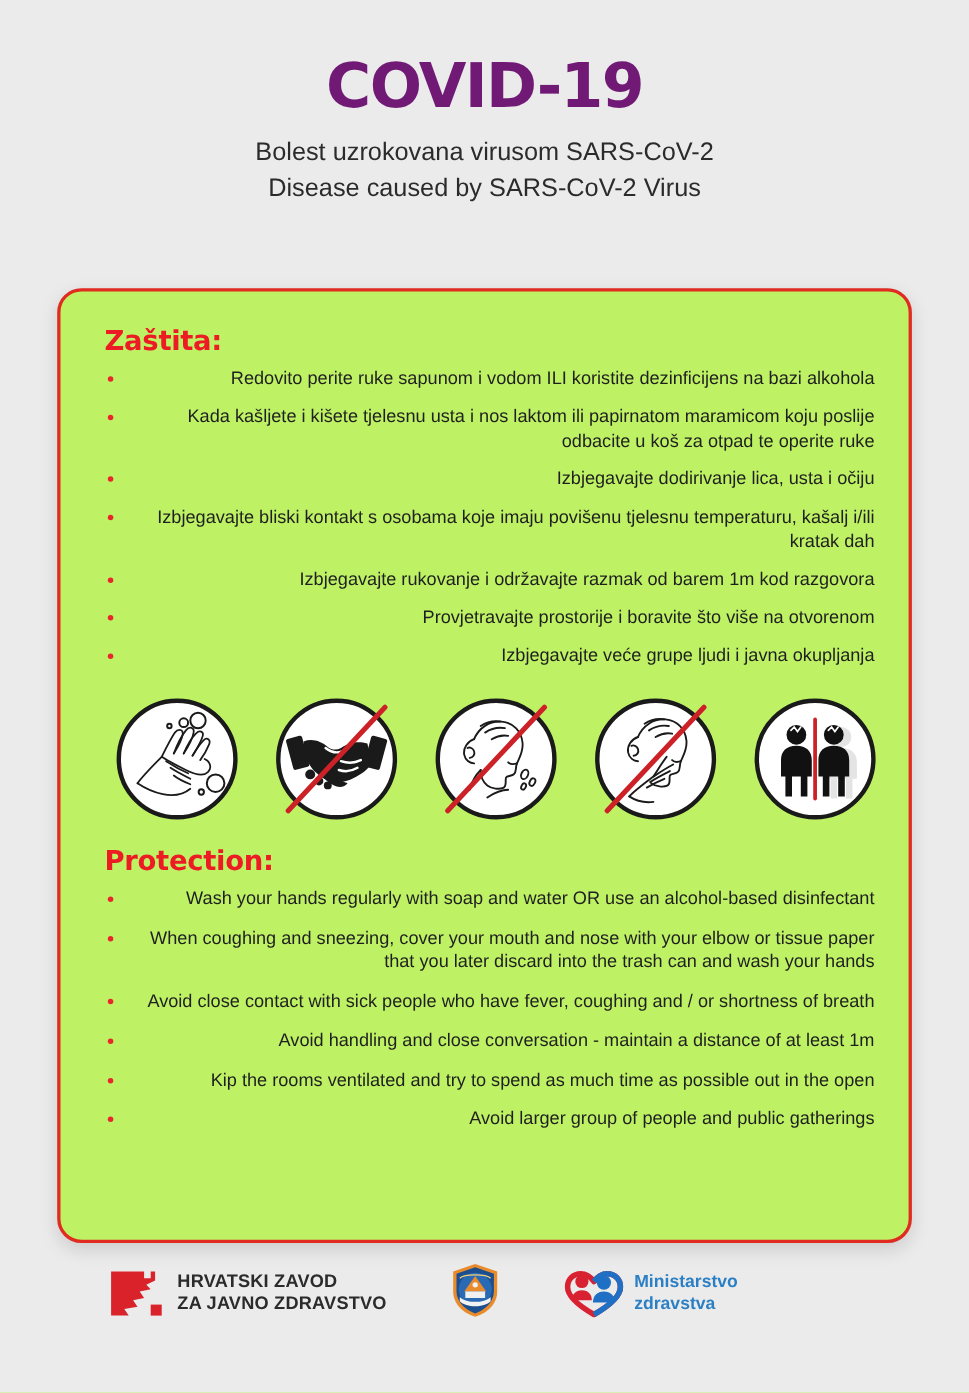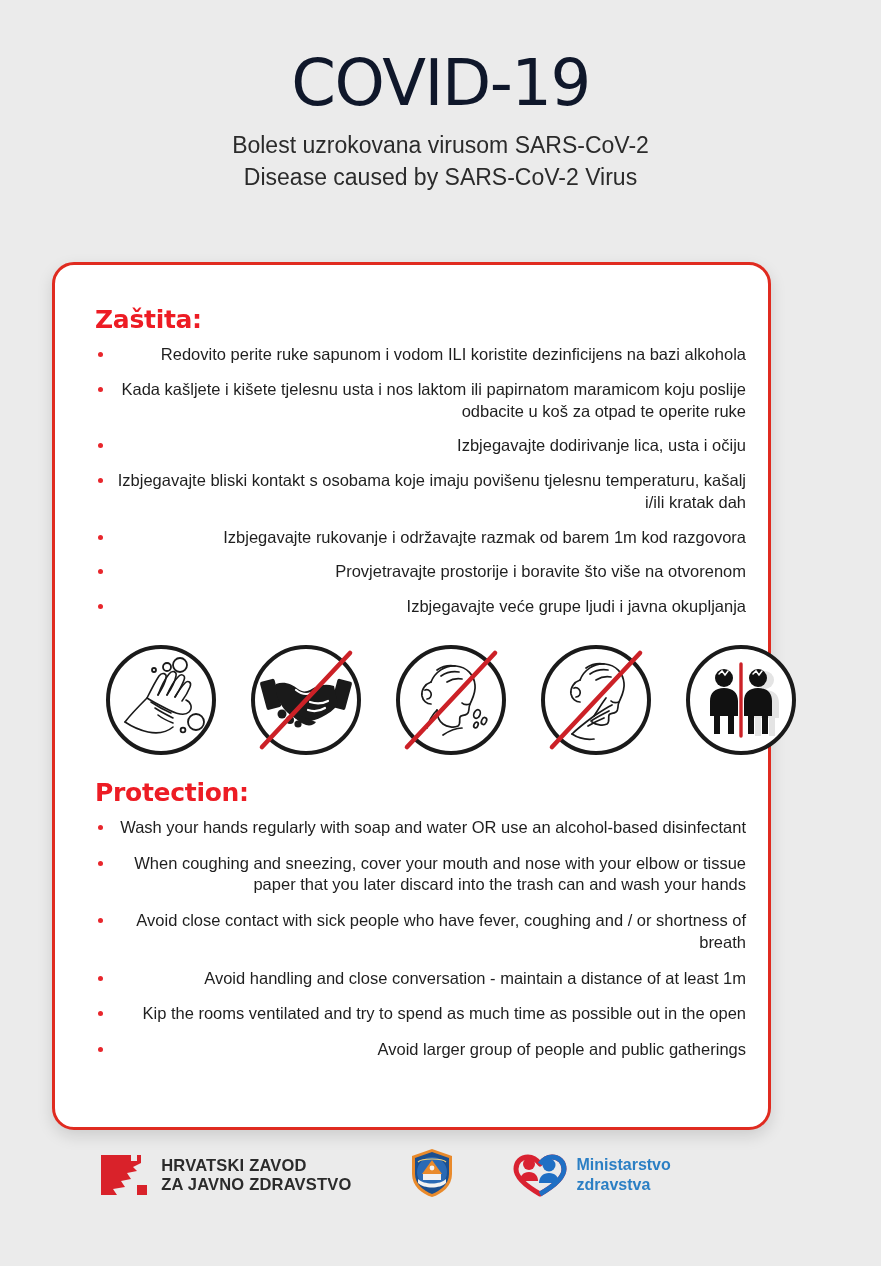--- a/index.html
+++ b/index.html
@@ -17,48 +17,48 @@
     overflow: hidden;
   }
 
   
   .header {
     text-align: center;
     padding-top: 52px;
   }
 
   .title {
-    font-size: 64px;
-    font-weight: normal;
-    color: #0f172a;
+    font-size: 56px;
+    font-weight: bold;
+    color: #701a75;
     letter-spacing: -1.5px;
     line-height: 0.98;
     font-family: "DejaVu Sans", sans-serif;
   }
 
   .subtitle {
     font-size: 23px;
     color: #2b2b2b;
     line-height: 1.42;
     margin-top: 14px;
     font-weight: 400;
   }
 
   
   .card {
     position: absolute;
     left: 52px;
     top: 262px;
-    width: 719px;
+    width: 777px;
     height: 868px;
-    background: #ffffff;
+    background: #bef264;
     border: 3px solid #e02b20;
     border-radius: 22px;
     box-shadow: 0 6px 16px rgba(0,0,0,0.13);
-    padding: 40px 22px 0 40px;
+    padding: 30px 22px 0 40px;
   }
 
   .section-heading {
     font-size: 25px;
     font-weight: bold;
     color: #ed1c24;
     font-family: "DejaVu Sans", sans-serif;
     letter-spacing: -0.3px;
     margin-bottom: 10px;
   }

